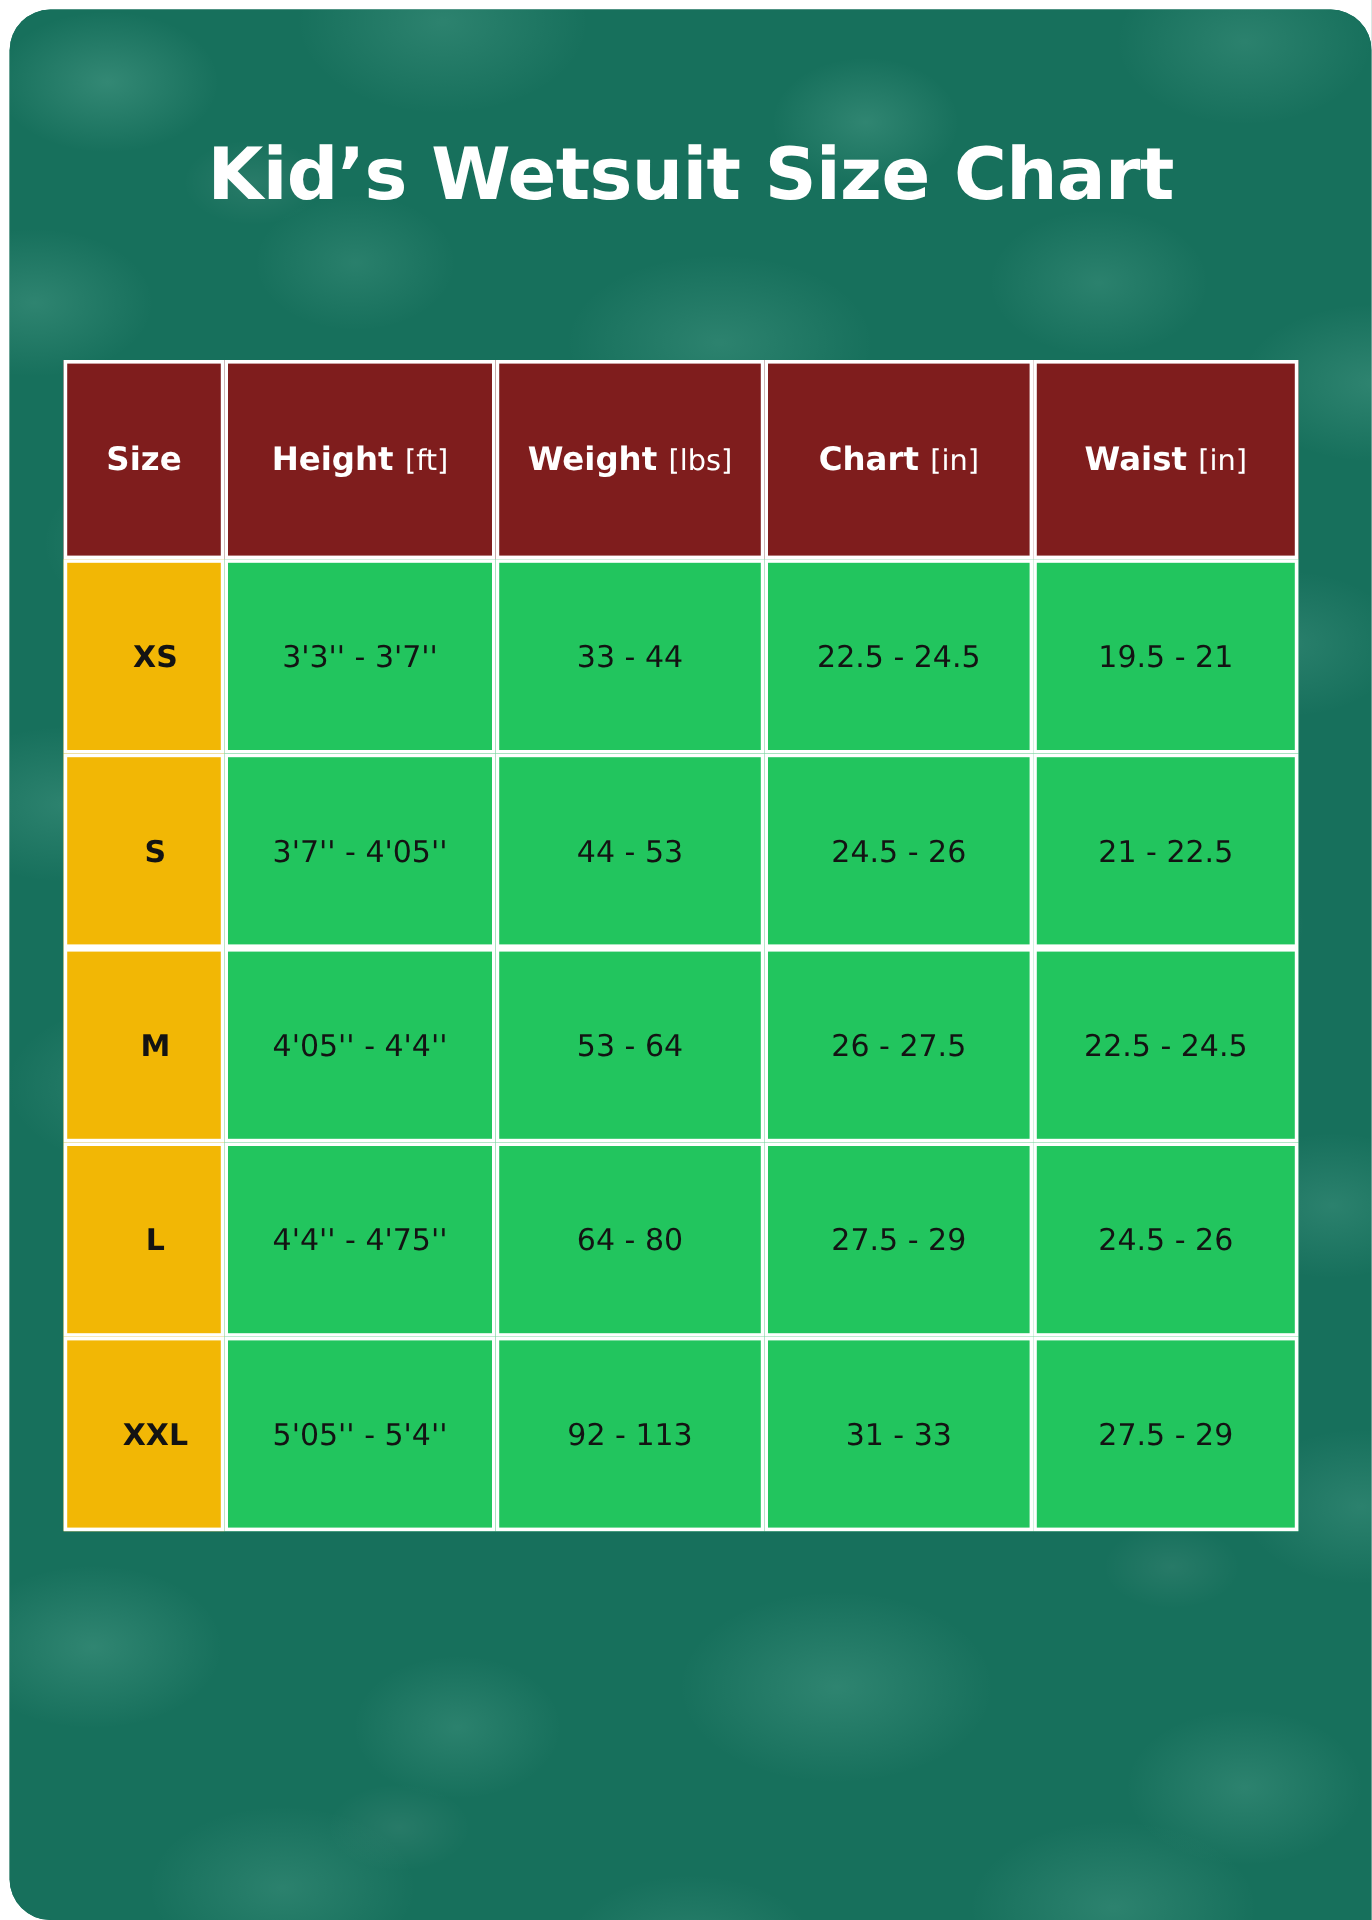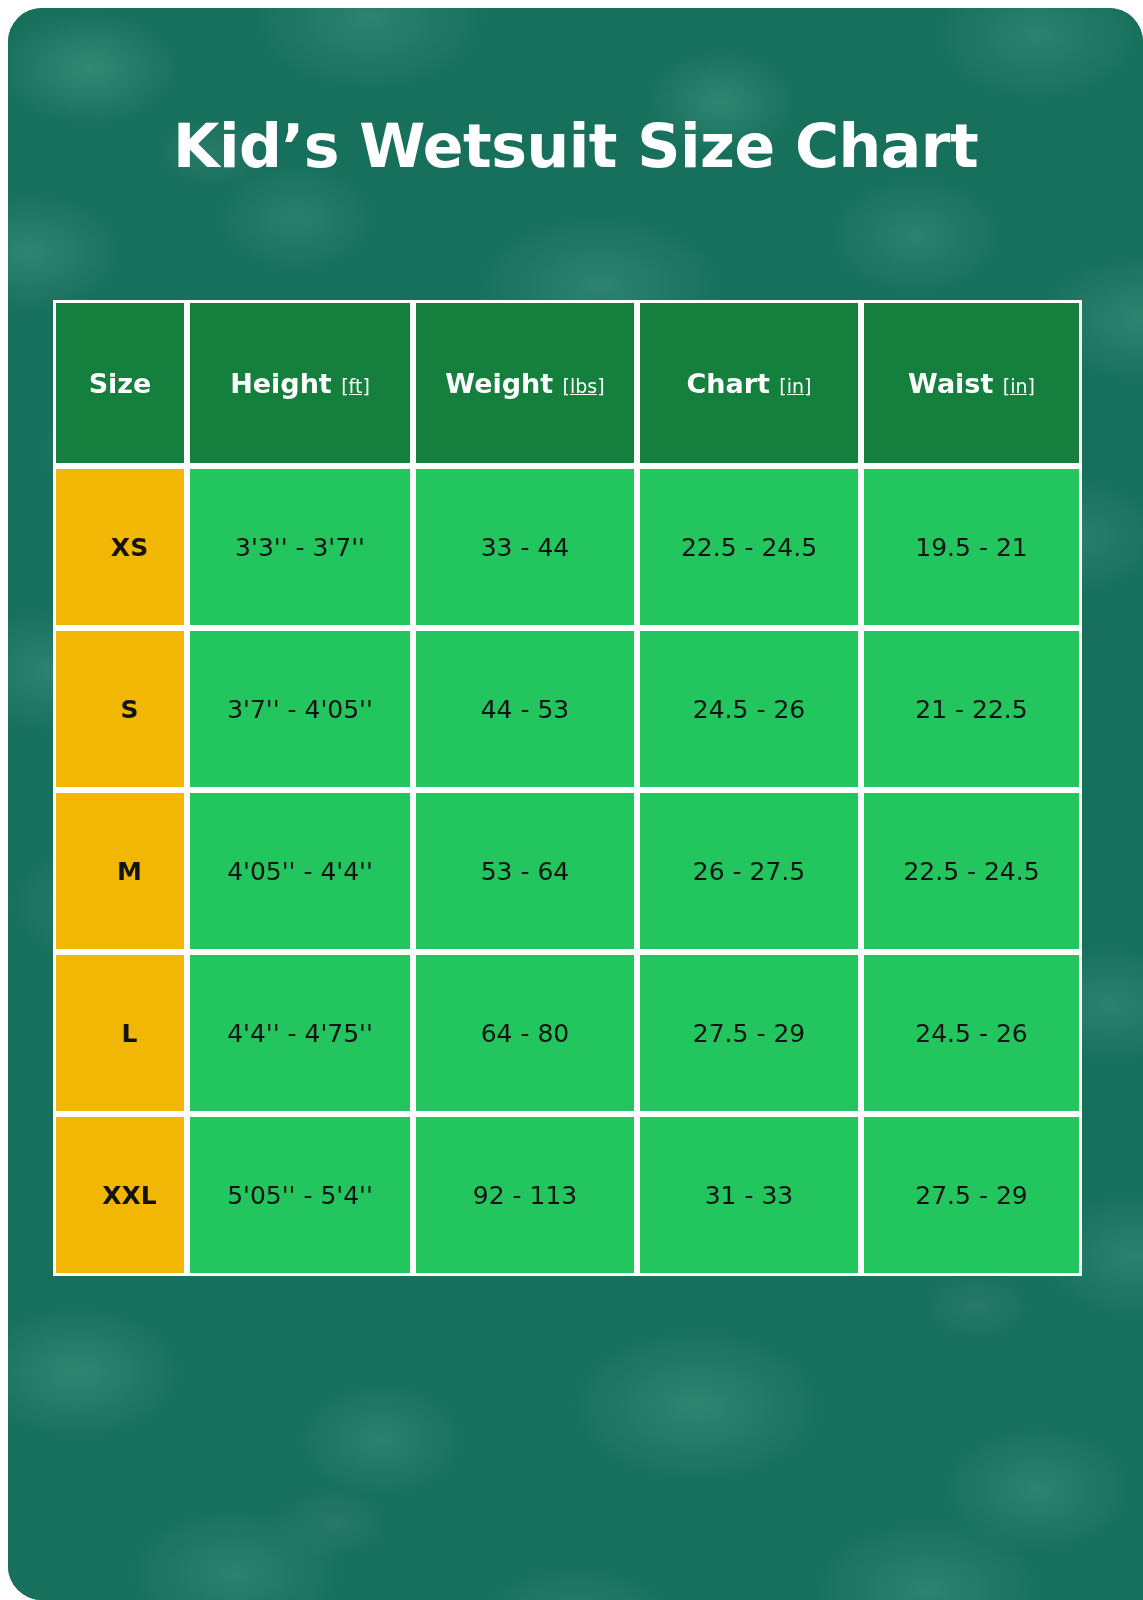--- a/index.html
+++ b/index.html
@@ -110,30 +110,29 @@
     table-layout: fixed;
   }
   #size-table th, #size-table td {
     border: 3px solid #FFFFFF;
     text-align: center;
     vertical-align: middle;
     font-family: "DejaVu Sans", sans-serif;
   }
 
   thead th {
-    background: #15803d;
+    background: #7f1d1d;
     color: #FFFFFF;
     height: 166px;
     font-size: 27px;
     font-weight: bold;
   }
   thead th .unit {
     font-weight: normal;
-    font-size: 19px;
-    text-decoration: underline;
+    font-size: 24px;
   }
 
   tbody td.size-cell {
     background: #F2B705;
     color: #131313;
     font-size: 25px;
     font-weight: bold;
     height: 162px;
     padding-left: 19px;
   }

